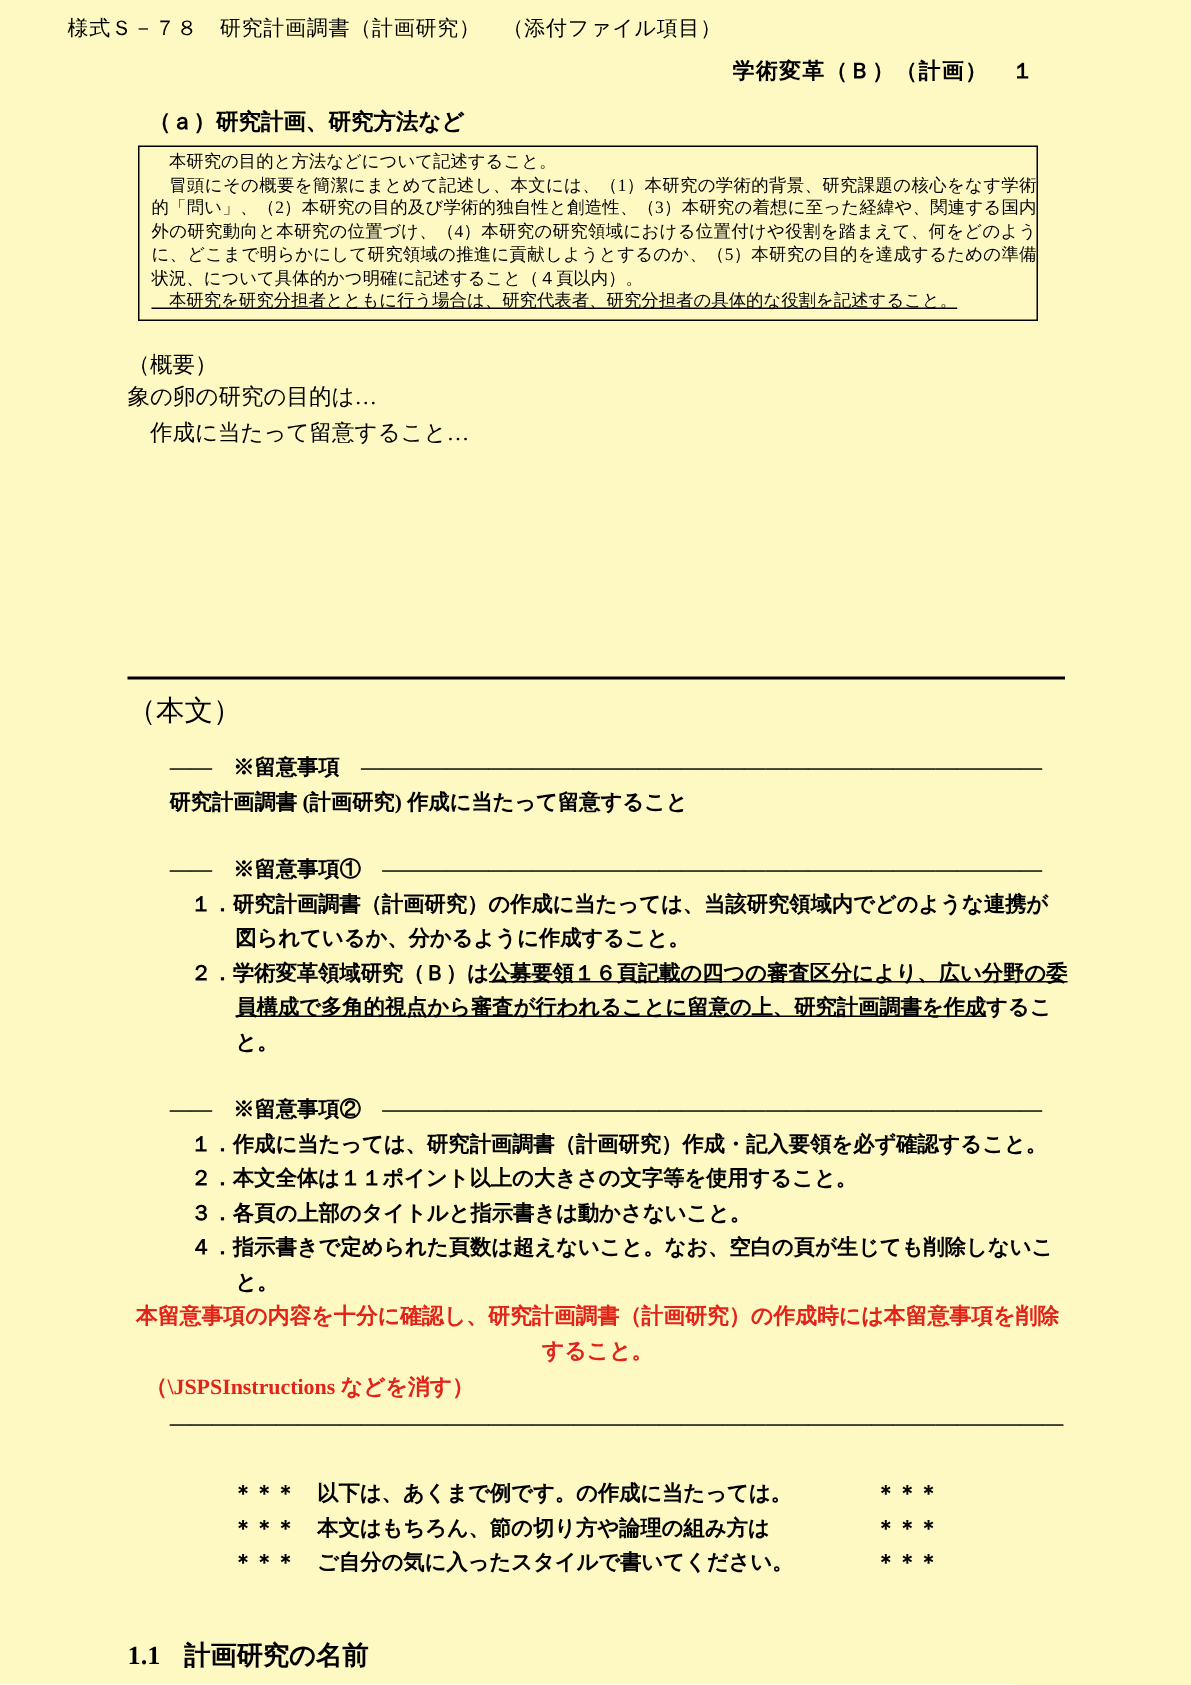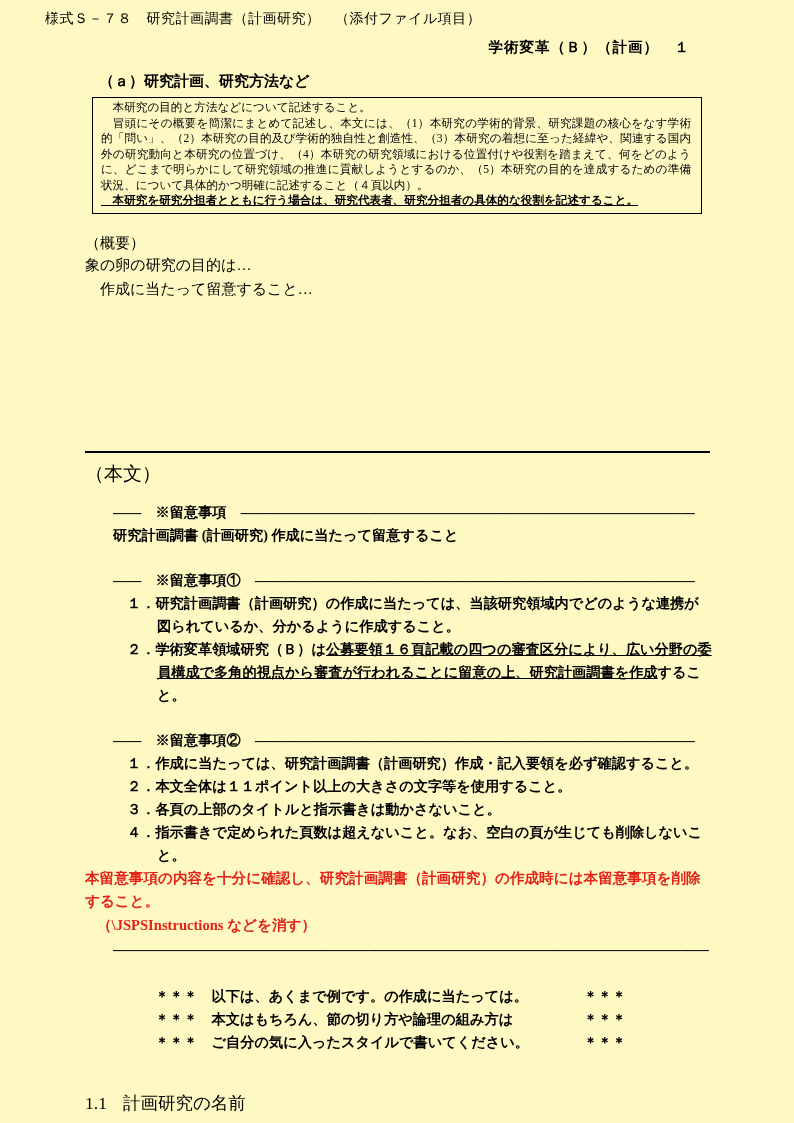--- a/index.html
+++ b/index.html
@@ -25,51 +25,51 @@
 
   .sec-a-title {
     margin-left:14px;
     font-family:"Liberation Sans","DejaVu Sans",sans-serif;
     font-weight:bold; font-size:15px;
   }
   .inst-box {
     margin:6px 0 0 7px;
     width:590px;
     border:1.5px solid #000;
-    padding:2px 10px 4px 8px;
+    padding:2px 0 4px 8px;
     font-size:11.6px; line-height:1.34;
     text-align:justify;
   }
-  .inst-box .u { text-decoration:underline;font-weight:bold; }
+  .inst-box .u { text-decoration:underline; }
 
   .overview-label { margin-top:20px; font-size:15px; }
   .ov-line { font-size:15px; line-height:1.6; }
   .ov-line:first-of-type { margin-top:8px; }
 
   .rule { margin-top:150px; border-top:2px solid #000; width:625px; height:0; }
   .body-label { margin-top:8px; font-size:19px; }
 
   .notes { margin-top:14px; margin-left:28px; font-size:14.2px; line-height:1.62;font-weight:bold; }
   .sep { white-space:nowrap; overflow:hidden; }
   .gap { height:22px; }
   .item { margin-left:14px; padding-left:30px; text-indent:-30px; }
   .item .u { text-decoration:underline; }
-  .warning { margin-left:-28px; color:var(--red,#e2231a); font-size:14.6px; }
+  .warning { margin-left:-28px; color:var(--red,#e2231a); font-size:14.6px;text-align:center; }
   .warning-2 { margin-left:-16px; color:var(--red,#e2231a); font-size:14.6px; }
 
   .example {
     margin-top:24px; margin-left:70px; width:500px;
     font-family:"Liberation Sans","DejaVu Sans",sans-serif;
     font-weight:bold; font-size:14.2px; line-height:1.65;
   }
   .ex-row { display:flex; }
   .ex-stars { flex:0 0 auto; }
   .ex-text { flex:0 0 372px; margin-left:14px; }
 
-  .sec-heading { margin-top:36px; font-size:17.5px; font-weight:normal; }
+  .sec-heading { margin-top:36px; font-size:17.5px; font-weight:bold; }
   .sec-heading .num { margin-right:16px; }
 </style>
 </head>
 <body>
 
 <div class="page">
 
   <div class="hdr-left">様式Ｓ－７８　研究計画調書（計画研究）　（添付ファイル項目）</div>
   <div class="hdr-right">学術変革（Ｂ）（計画）　１</div>
 

